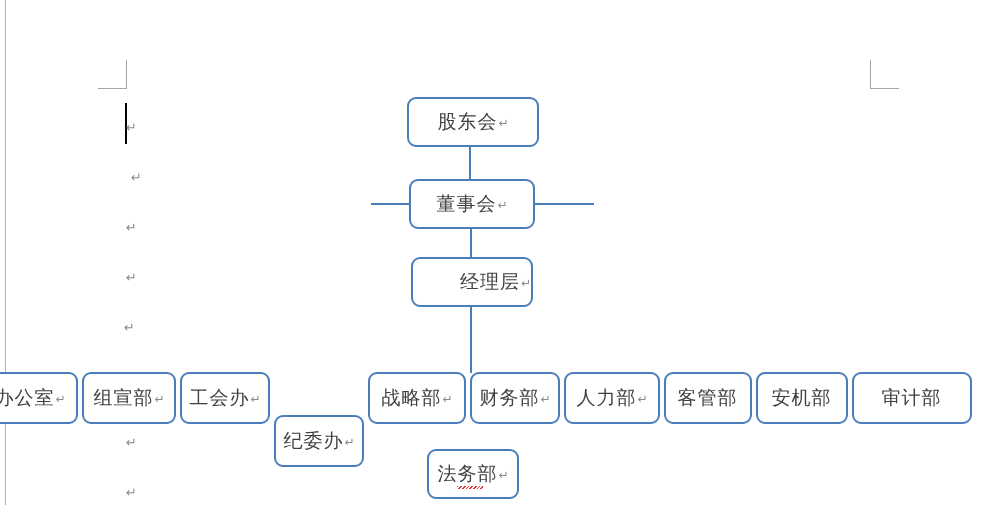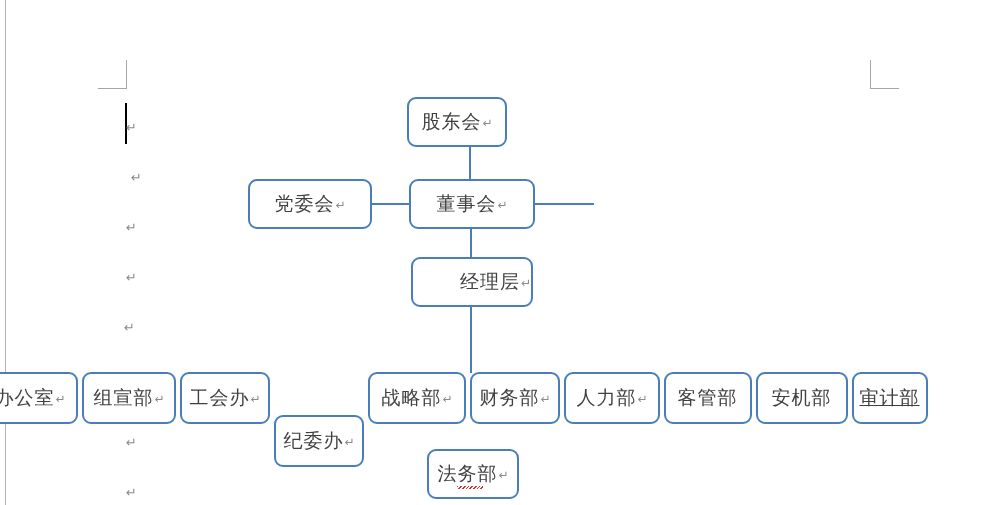--- a/index.html
+++ b/index.html
@@ -133,27 +133,24 @@
   <div class="conn v" style="left:469px; top:146px; height:34px;"></div>
 
   <div class="conn h" style="left:371px; top:203px; width:40px;"></div>
 
   <div class="conn h" style="left:534px; top:203px; width:60px;"></div>
 
   <div class="conn v" style="left:470px; top:228px; height:34px;"></div>
 
   <div class="conn v" style="left:470px; top:305px; height:68px;"></div>
 
-  <div class="node" style="left:407px; top:97px; width:100px; height:50px;">
+  <div class="node" style="left:407px; top:97px; width:132px; height:50px;">
     <span class="label"><span>股东会</span><span class="mark">↵</span></span>
   </div>
 
-  <div class="node" style="left:248px; top:179px; width:124px; height:50px;">
-    <span class="label"><span>党委会</span><span class="mark">↵</span></span>
-  </div>
 
   <div class="node" style="left:409px; top:179px; width:126px; height:50px;">
     <span class="label"><span>董事会</span><span class="mark">↵</span></span>
   </div>
 
 
   <div class="node" style="left:411px; top:257px; width:122px; height:50px;justify-content:flex-end;">
     <span class="label"><span>经理层</span><span class="mark">↵</span></span>
   </div>
 
@@ -186,21 +183,21 @@
   </div>
 
   <div class="node" style="left:664px; top:372px; width:88px; height:52px;">
     <span class="label"><span>客管部</span><span class="mark"></span></span>
   </div>
 
   <div class="node" style="left:756px; top:372px; width:92px; height:52px;">
     <span class="label"><span>安机部</span><span class="mark"></span></span>
   </div>
 
-  <div class="node" style="left:852px; top:372px; width:76px; height:52px;text-decoration:underline;">
+  <div class="node" style="left:852px; top:372px; width:120px; height:52px;">
     <span class="label"><span>审计部</span><span class="mark"></span></span>
   </div>
 
   <div class="node spell" style="left:427px; top:449px; width:92px; height:50px;">
     <span class="label"><span>法务部</span><span class="mark">↵</span></span>
   </div>
 
 </div>
 
 </body></html>

